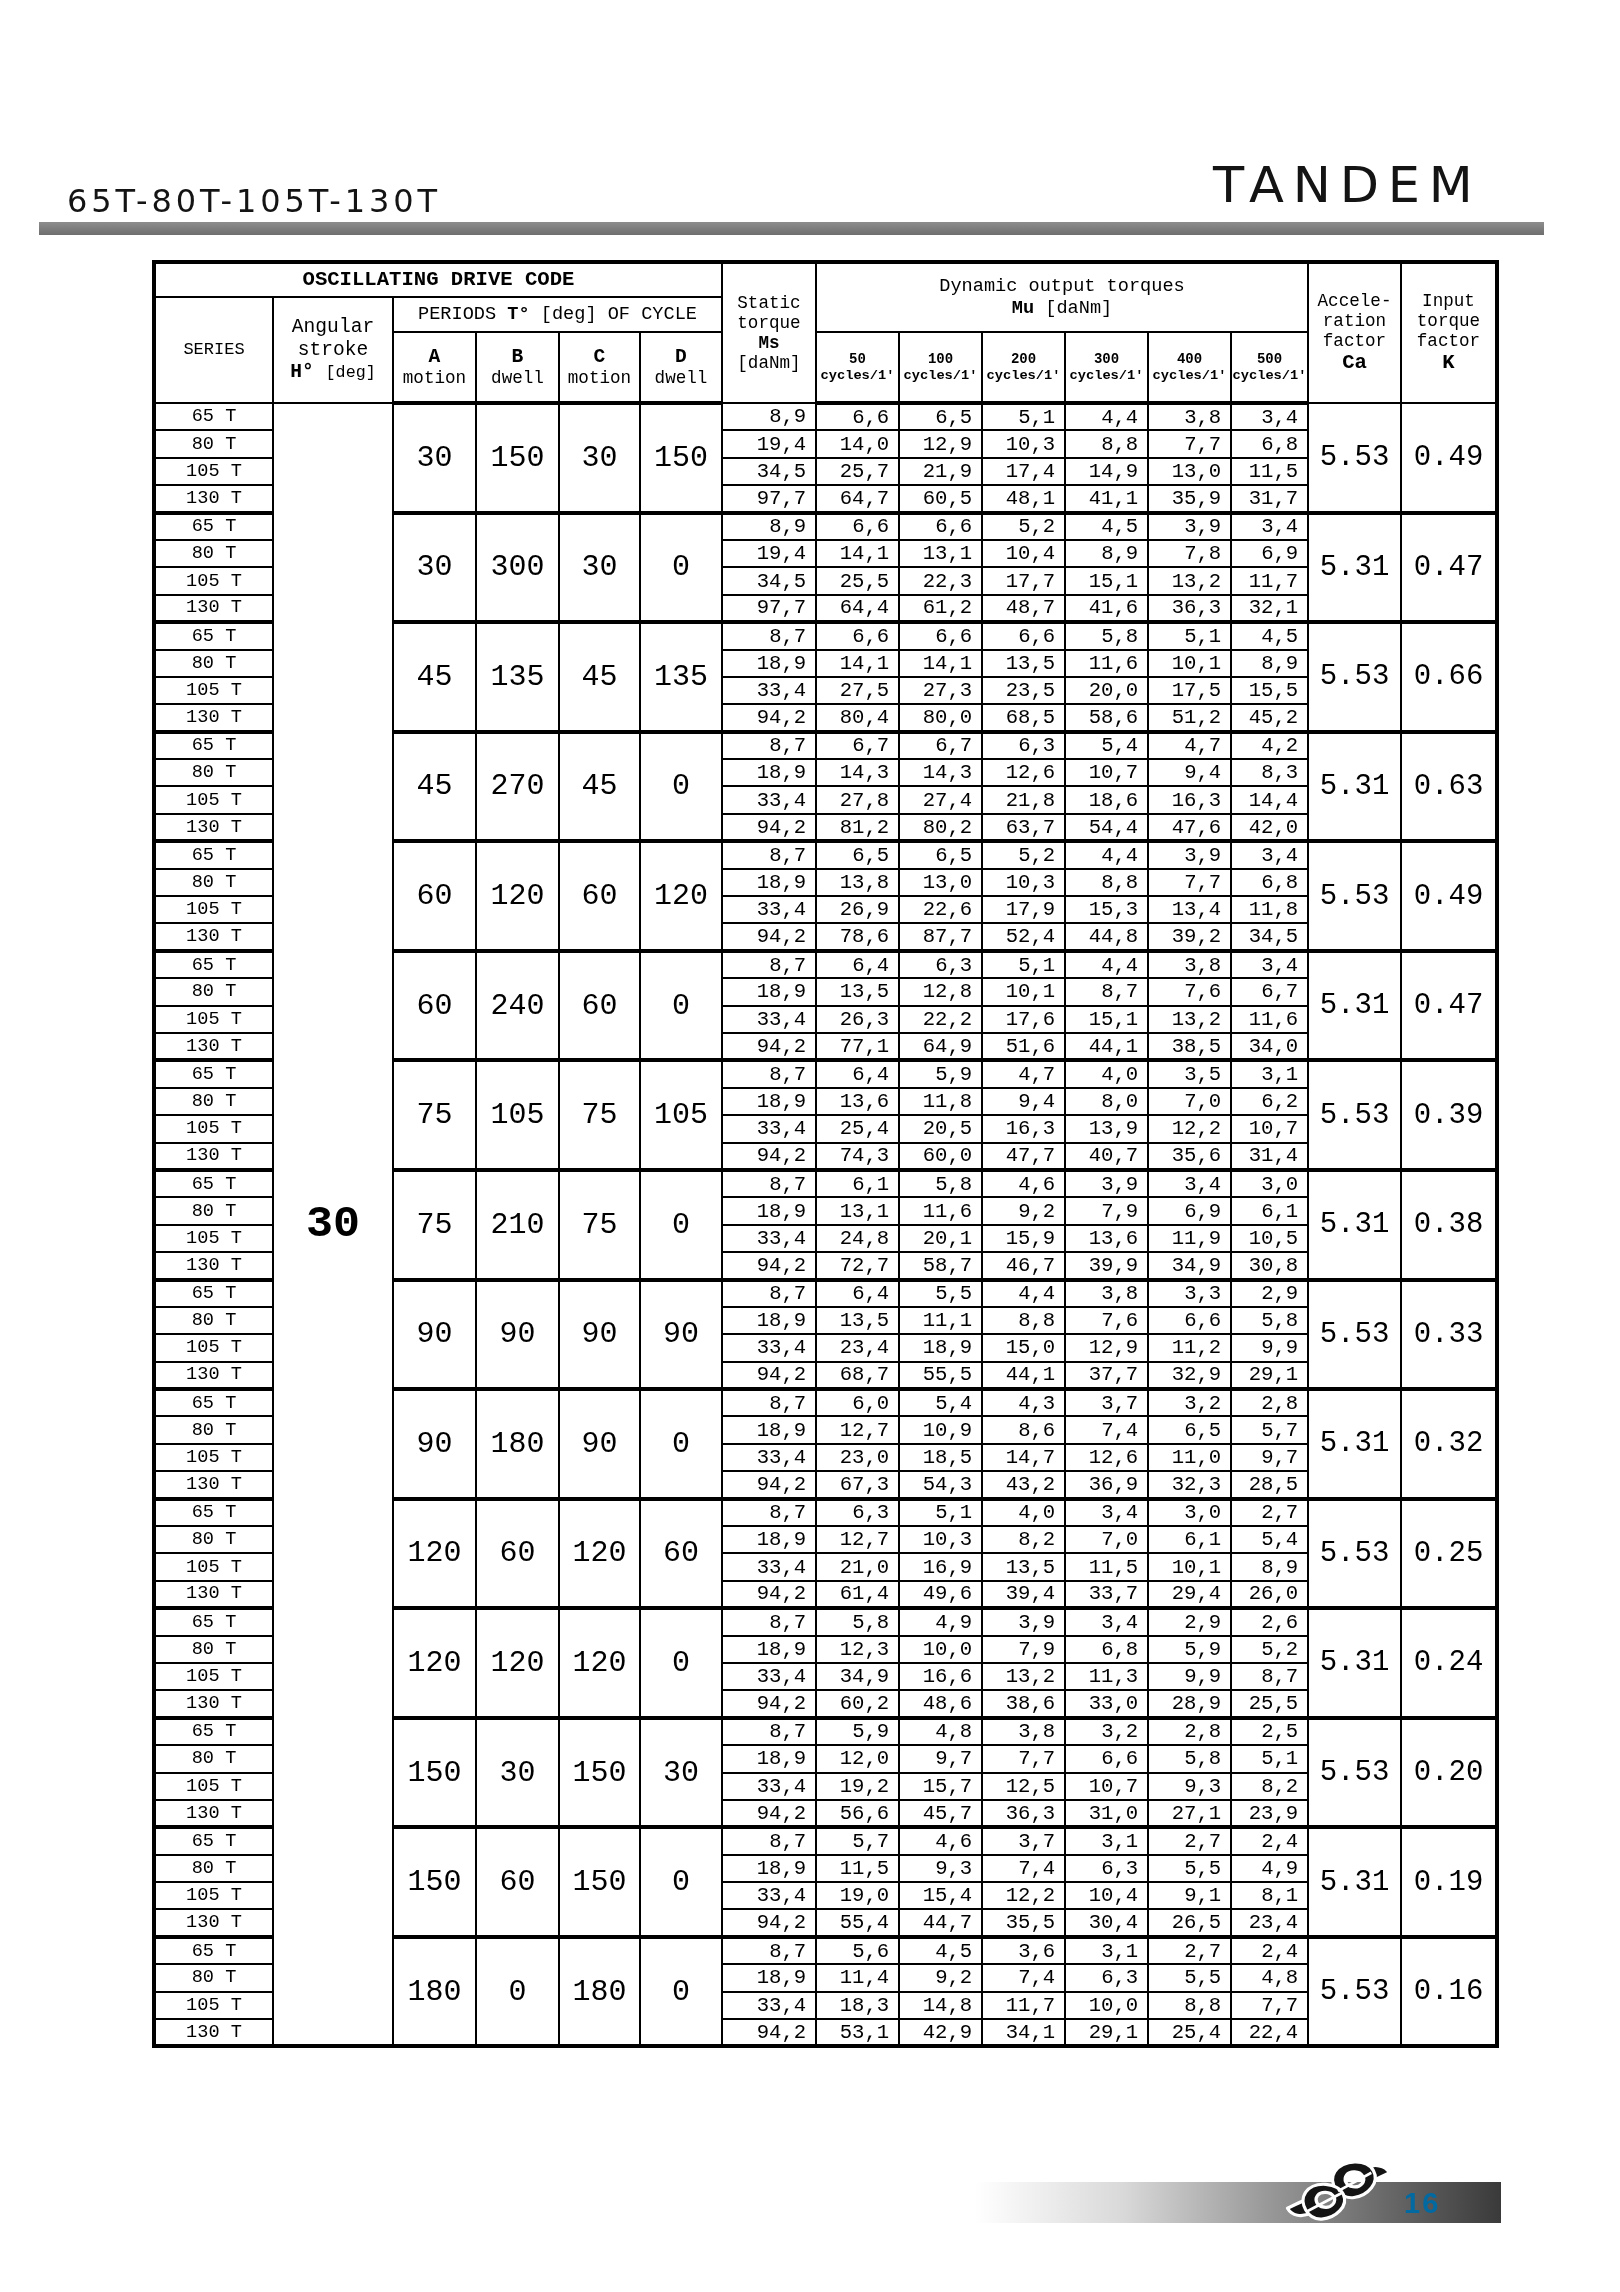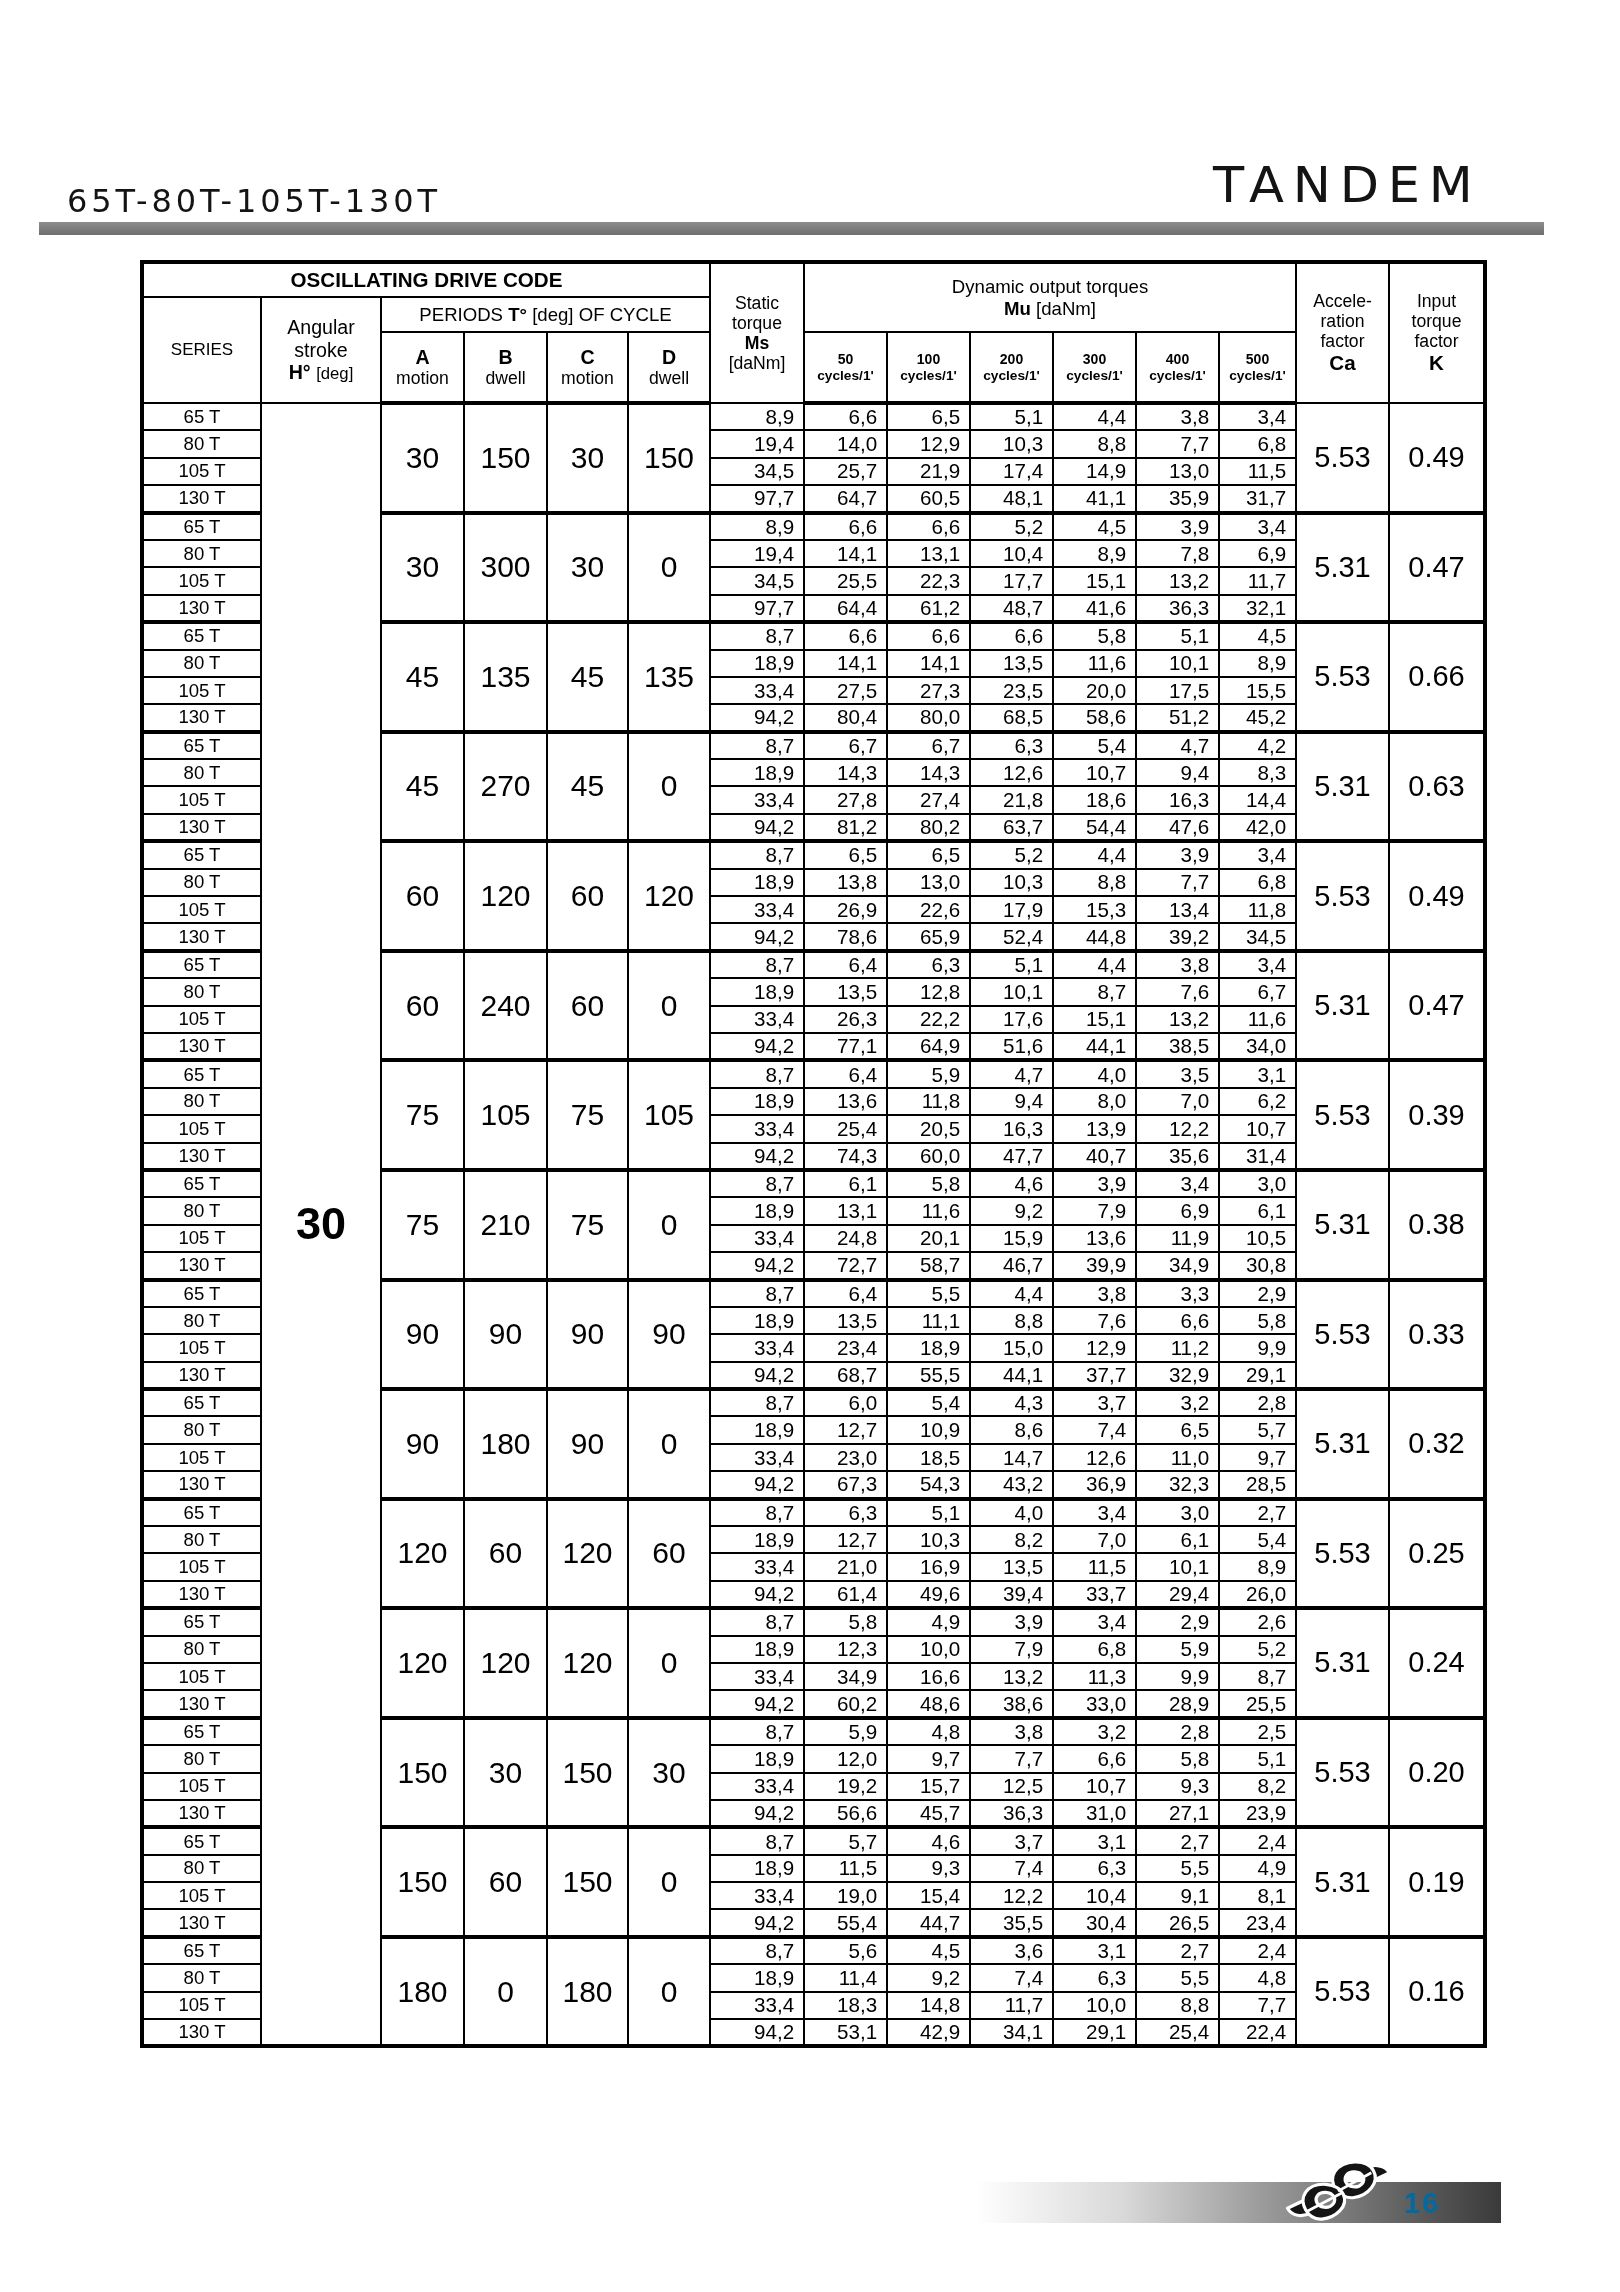--- a/index.html
+++ b/index.html
@@ -18,24 +18,24 @@
     font-family:"DejaVu Sans", sans-serif;
     font-size:51px; font-weight:400; letter-spacing:8.8px; color:#141414;
     transform:scaleY(0.98);
   }
   .divider-rule {
     position:absolute; left:39px; top:222px; width:1505px; height:12.7px;
     background:linear-gradient(#8d8d8d, #6e6e6e);
   }
 
   table.drive {
-    position:absolute; left:140px; top:260px;
+    position:absolute; left:152px; top:260px;
     border-collapse:collapse; table-layout:fixed;
     border:4.9px solid #000;
-    font-family:Liberation Sans, sans-serif;
+    font-family:Liberation Mono, monospace;
   }
   table.drive td {
     border:2.9px solid #000; text-align:center; vertical-align:middle;
     overflow:hidden; white-space:nowrap;
   }
   
   thead td { line-height:1.15; }
   .h-code   { font-size:20.6px; font-weight:bold; height:35px; }
   .h-static, .h-accel, .h-input { font-size:17.6px; }
   .h-dynamic{ font-size:18.6px; height:70px; }
@@ -365,21 +365,21 @@
         <td class="c-num">22,6</td>
         <td class="c-num">17,9</td>
         <td class="c-num">15,3</td>
         <td class="c-num">13,4</td>
         <td class="c-num">11,8</td>
       </tr>
       <tr>
         <td class="c-series">130 T</td>
         <td class="c-num c-ms">94,2</td>
         <td class="c-num">78,6</td>
-        <td class="c-num">65,9</td>
+        <td class="c-num">87,7</td>
         <td class="c-num">52,4</td>
         <td class="c-num">44,8</td>
         <td class="c-num">39,2</td>
         <td class="c-num">34,5</td>
       </tr>
       <tr>
         <td class="c-series gtop">65 T</td>
         <td class="c-period gtop" rowspan="4">60</td>
         <td class="c-period gtop" rowspan="4">240</td>
         <td class="c-period gtop" rowspan="4">60</td>

